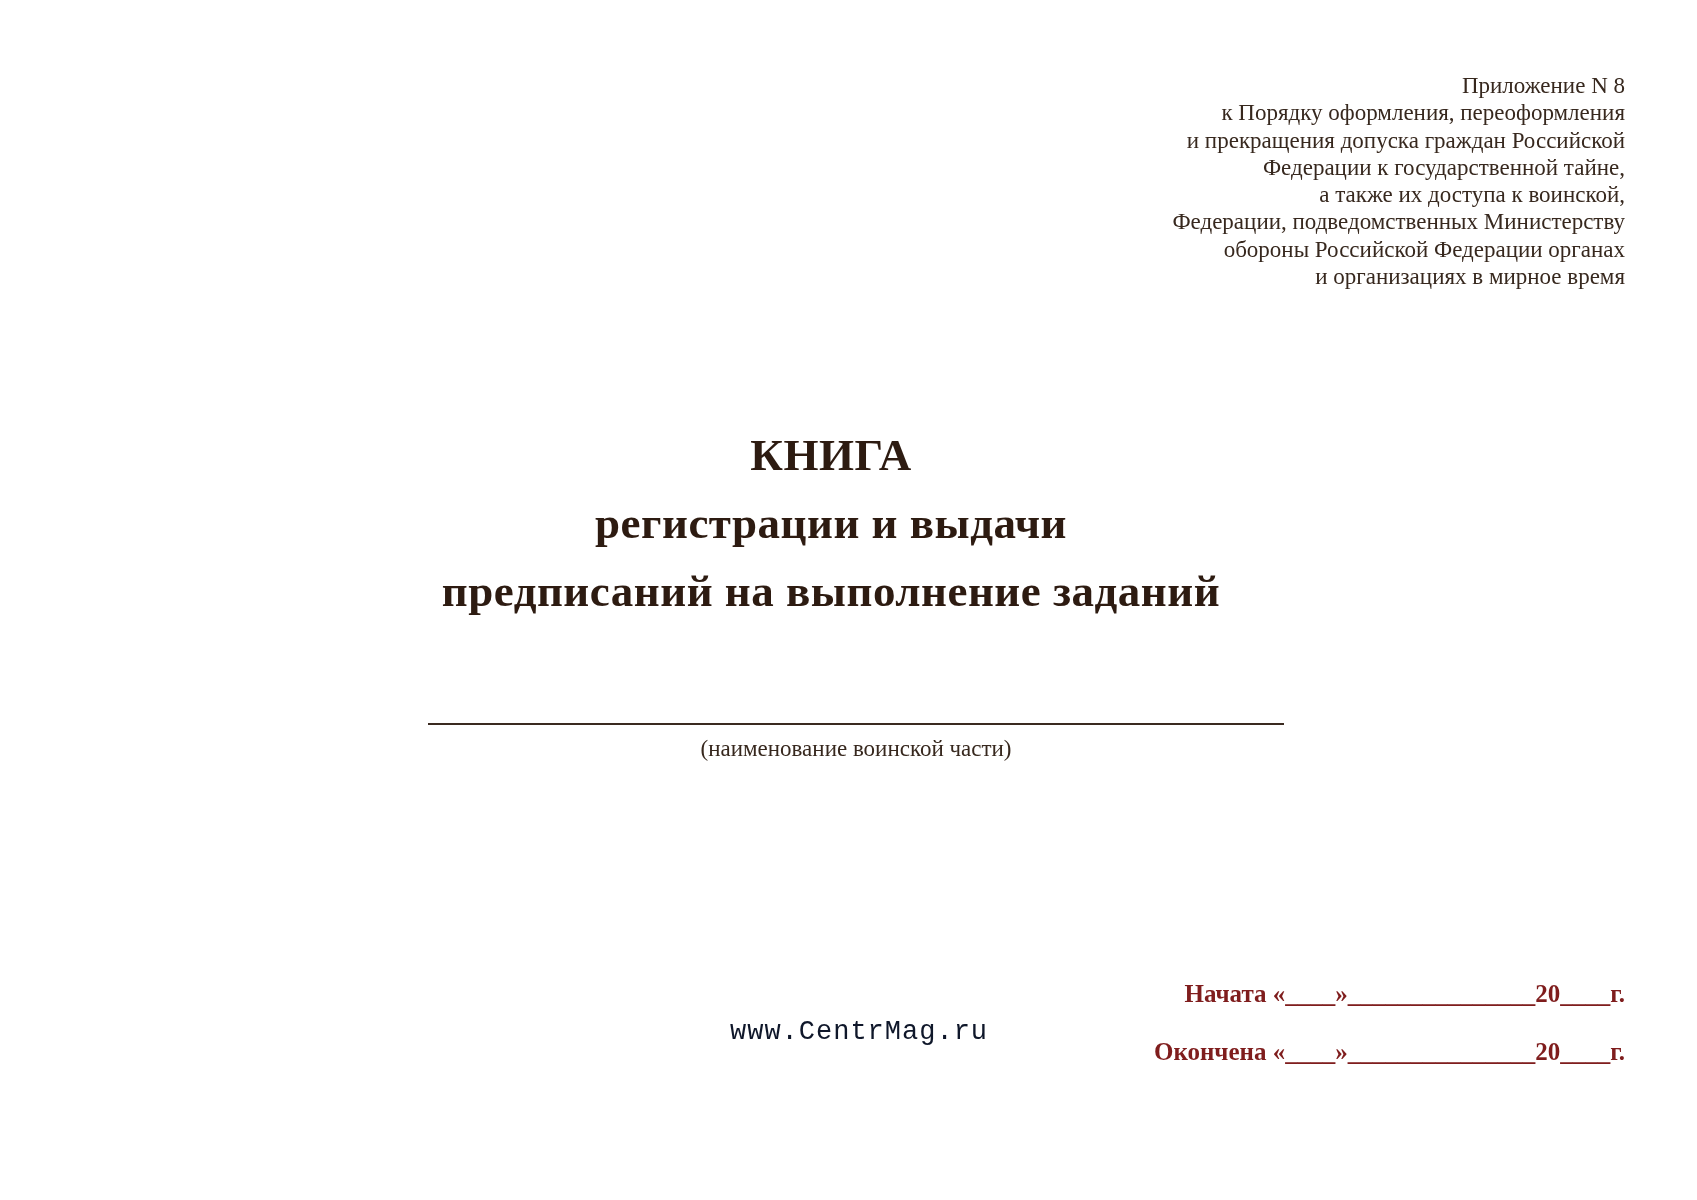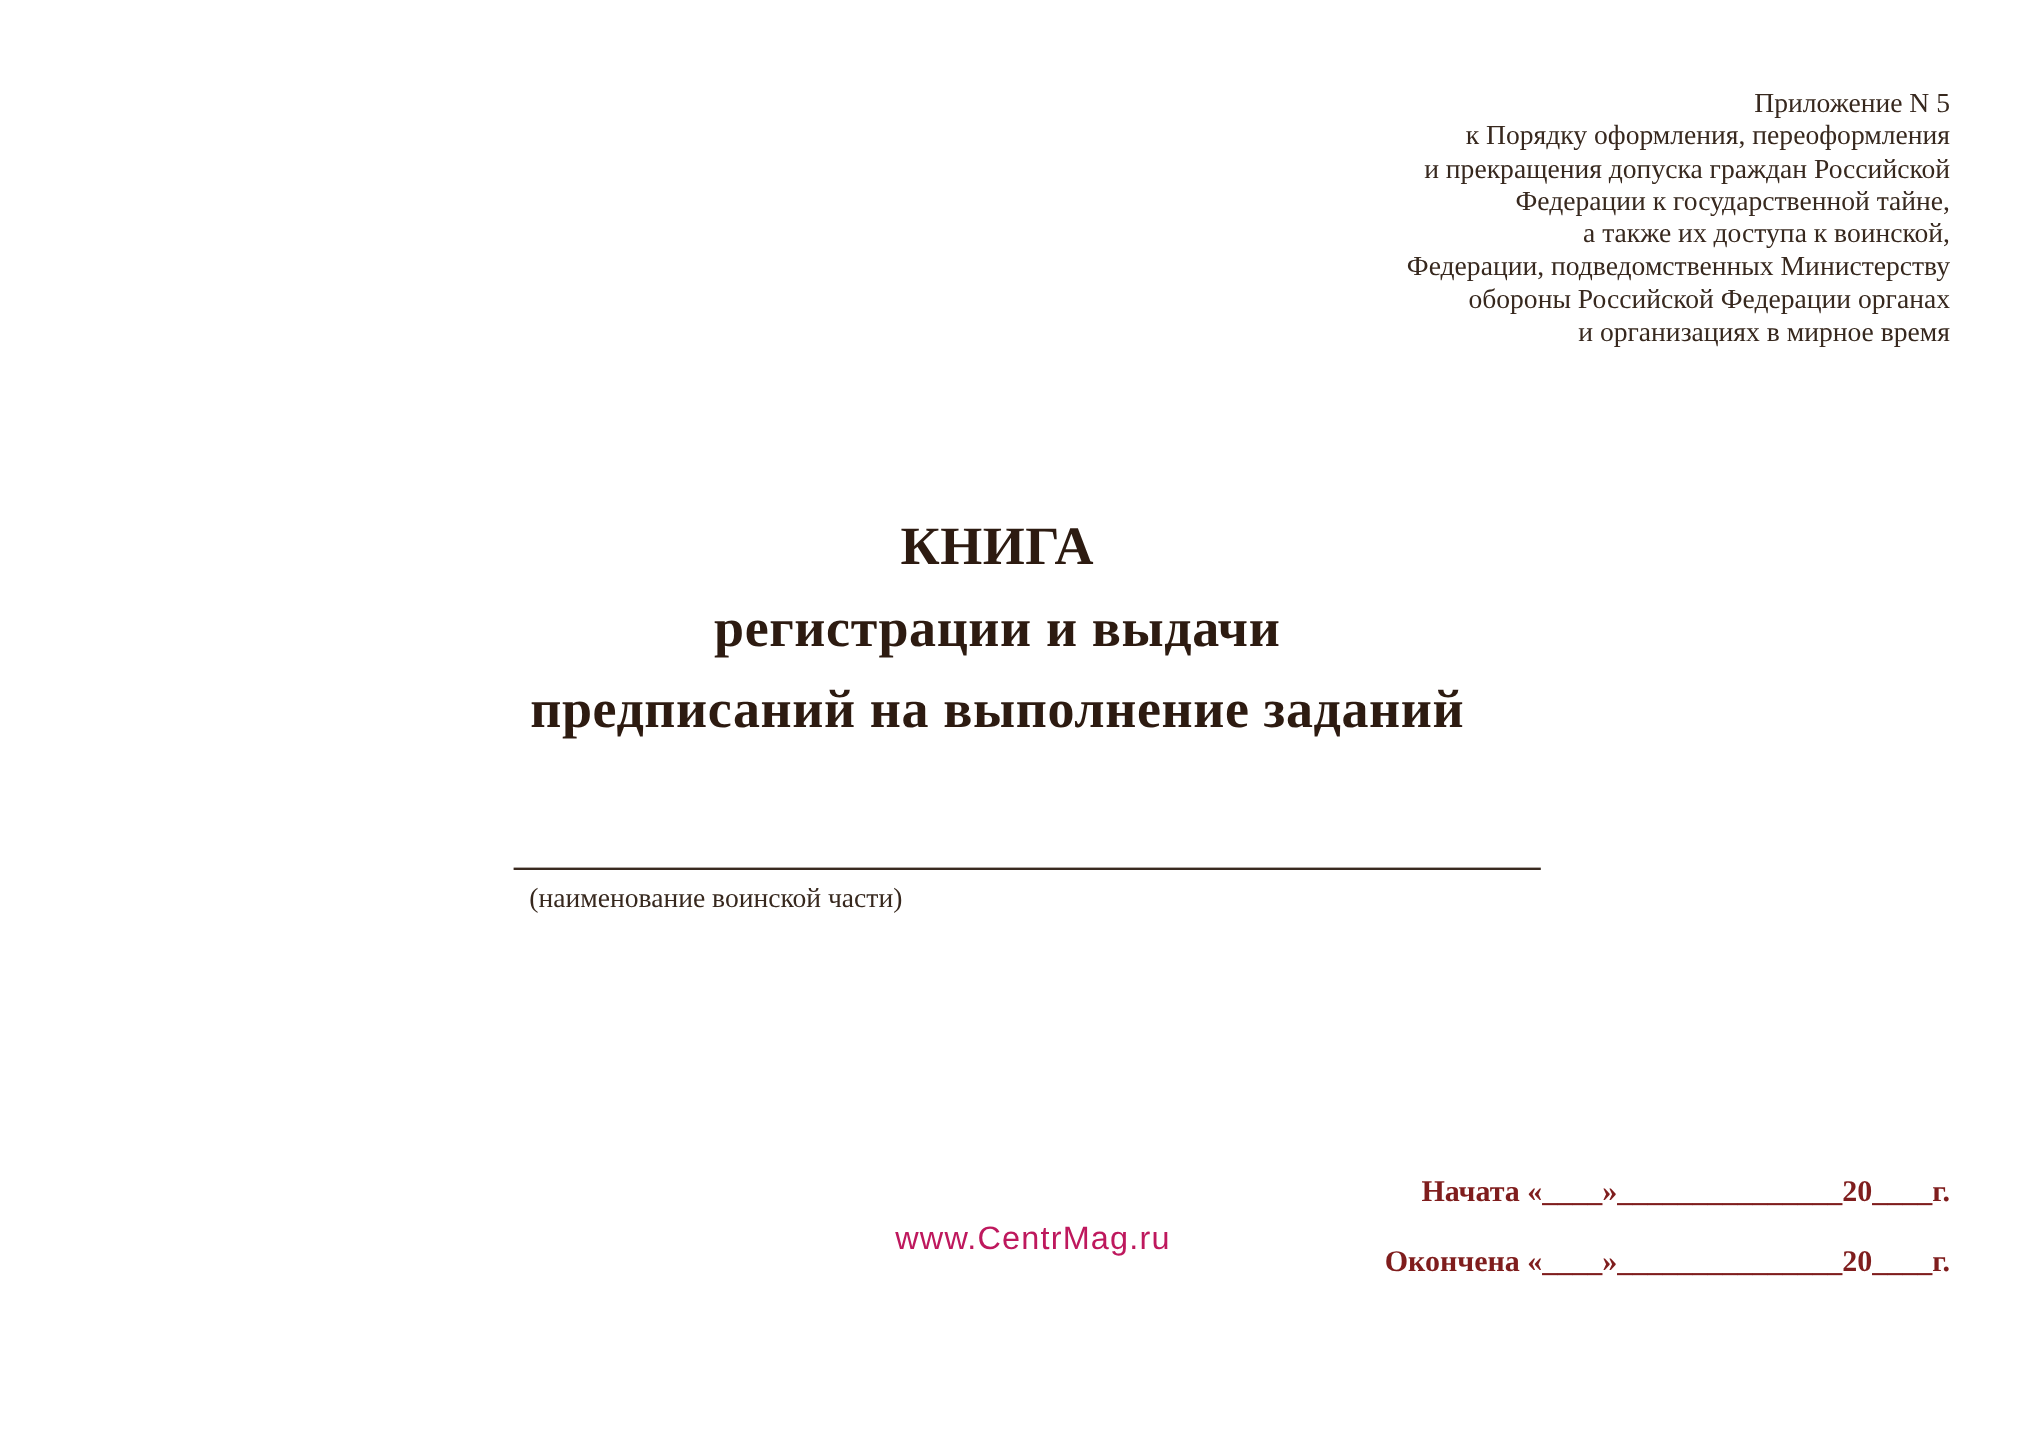--- a/index.html
+++ b/index.html
@@ -48,57 +48,57 @@
   .unit-line {
     position: absolute;
     left: 428px;
     top: 723px;
     width: 856px;
     height: 0;
     border-top: 2px solid #3a2a20;
   }
   .unit-caption {
     position: absolute;
-    left: 441px;
+    left: 428px;
     top: 736px;
     width: 856px;
-    text-align: left;
+    text-align: center;
     font-size: 23px;
     color: #37281e;
   }
   
   .date-line {
     position: absolute;
     right: 72px;
     font-weight: bold;
     font-size: 25px;
     color: #7f1d1d;
     white-space: nowrap;
   }
   .date-line.started { top: 980px; }
   .date-line.finished { top: 1038px; }
   
   .watermark {
     position: absolute;
-    left: 746px;
+    left: 730px;
     top: 1017px;
     font-size: 27px;
-    font-family: Liberation Sans, sans-serif;
-    color: #be185d;
+    font-family: Liberation Mono, monospace;
+    color: #0f172a;
     letter-spacing: 1px;
     white-space: nowrap;
   }
 </style>
 </head>
 <body>
 
 <div class="page">
 
   <div class="appendix">
-    <div>Приложение N 5</div>
+    <div>Приложение N 8</div>
     <div>к Порядку оформления, переоформления</div>
     <div>и прекращения допуска граждан Российской</div>
     <div>Федерации к государственной тайне,</div>
     <div>а также их доступа к воинской,</div>
     <div>Федерации, подведомственных Министерству</div>
     <div>обороны Российской Федерации органах</div>
     <div>и организациях в мирное время</div>
   </div>
 
   <div class="title-block">

